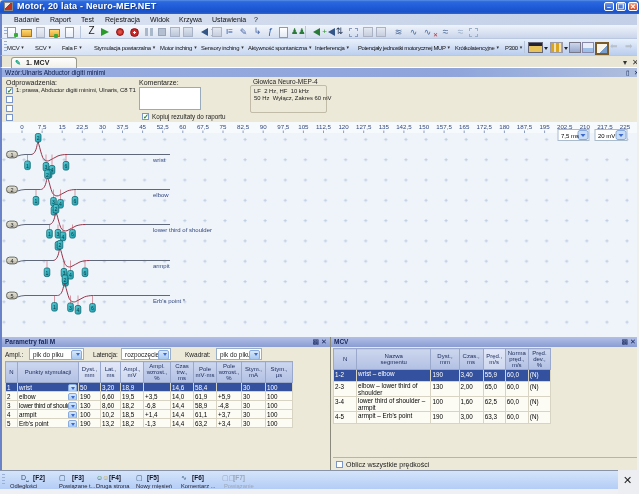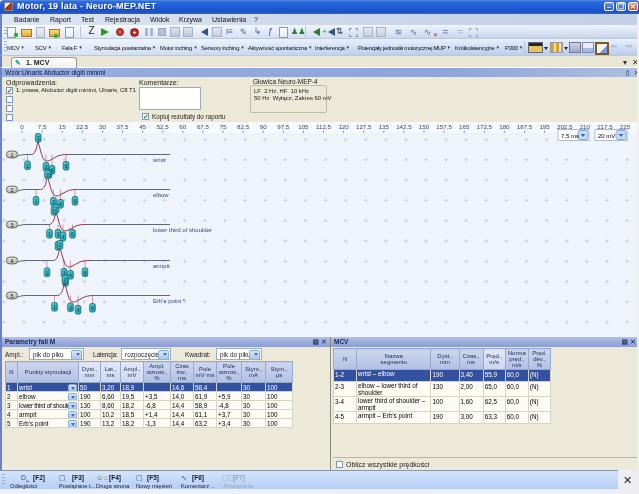--- a/index.html
+++ b/index.html
@@ -102,21 +102,21 @@
 .ic2 { position:absolute; top:3px; height:11px; }
 .dda { position:absolute; top:8px; border:2px solid transparent; border-top:3px solid #222; }
 .arr { position:absolute; top:2px; font-size:9px; color:#b8c0cc; }
 .tic { position:absolute; display:block; }
 </style>
 </head>
 <body>
 <div id="app">
   <div class="abs" id="titlebar">
     <div class="ticon"></div>
-    <div class="ttext">Motor, 19 lata - Neuro-MEP.NET</div>
+    <div class="ttext">Motor, 20 lata - Neuro-MEP.NET</div>
     <div class="wbtn" id="btnmin">–</div>
     <div class="wbtn" id="btnmax">❐</div>
     <div class="wbtn" id="btnclose">✕</div>
   </div>
   <div class="abs" id="menubar">
     <span style="left:12px">Badanie</span>
       <span style="left:48px">Raport</span>
       <span style="left:79px">Test</span>
     <span style="left:103px">Rejestracja</span>
       <span style="left:148px">Widok</span>

